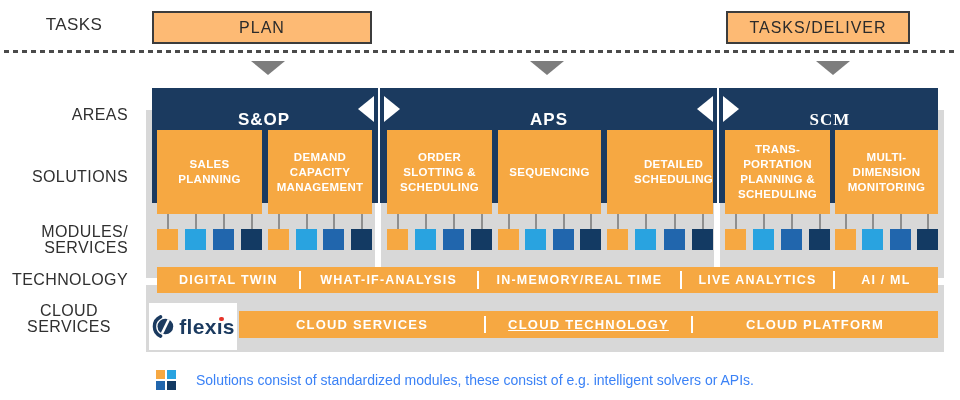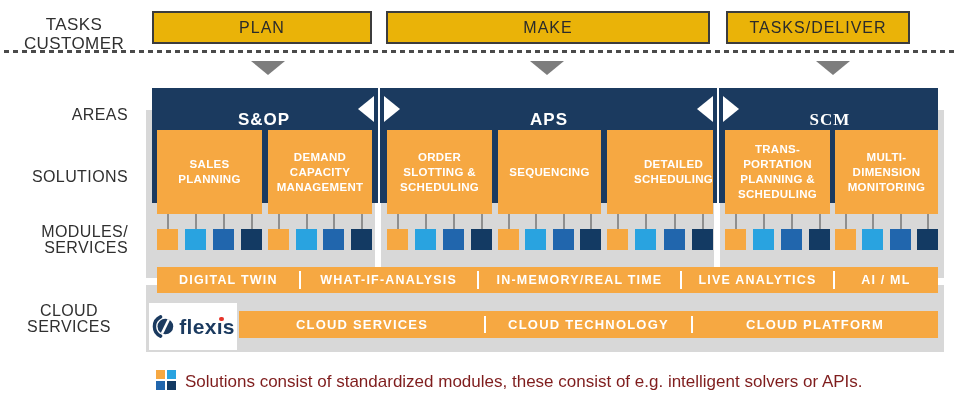--- a/index.html
+++ b/index.html
@@ -12,21 +12,21 @@
             letter-spacing:.4px; text-align:right; }
   #lbl-tasks    { left:18px; top:15px;  width:112px; text-align:center; font-size:17px; line-height:19px; }
   #lbl-areas    { left:0;    top:107px; width:128px; }
   #lbl-solutions{ left:0;    top:169px; width:128px; }
   #lbl-modules  { left:0;    top:224px; width:128px; line-height:16px; }
   #lbl-tech     { left:0;    top:272px; width:128px; }
   #lbl-cloud    { left:8px;  top:303px; width:122px; text-align:center; line-height:15.5px; }
 
   
   .taskbox { position:absolute; top:11px; height:33px; box-sizing:border-box;
-             border:2px solid #3c3c3c; background:#eab308; display:flex; align-items:center;
+             border:2px solid #3c3c3c; background:#fdba74; display:flex; align-items:center;
              justify-content:center; font-size:16px; letter-spacing:1px; color:#2b2b2b; }
   #task-plan   { left:152px; width:220px; }
   #task-make   { left:386px; width:324px; }
   #task-source { left:726px; width:184px; }
 
   
   #dashline { position:absolute; left:4px; right:4px; top:50px; height:3px;
               background:repeating-linear-gradient(90deg,#4a4a4a 0 5px,transparent 5px 9px); }
 
   
@@ -84,44 +84,43 @@
   #cloud-bar { position:absolute; left:239px; top:311px; width:699px; height:27px; background:#f6a842;
                display:flex; }
   .cloud-seg { position:relative; height:100%; display:flex; align-items:center; justify-content:center;
                color:#fff; font-weight:bold; font-size:13px; letter-spacing:1.2px; box-sizing:border-box; }
   .cloud-seg:not(:last-child)::after { content:""; position:absolute; right:-1px; top:5px; bottom:5px;
                width:2px; background:#fff; }
 
   
   #fn-icon { position:absolute; left:156px; top:370px; width:20px; height:20px; display:grid;
              grid-template-columns:9px 9px; grid-template-rows:9px 9px; gap:2px; }
-  #fn-text { position:absolute; left:185px; top:372px; font-size:17px; color:#7f1d1d; }
+  #fn-text { position:absolute; left:196px; top:372px; font-size:14px; color:#3b82f6; }
 </style>
 </head>
 <body>
 
 <div id="stage">
 
   <div class="rlabel" id="lbl-tasks">
     <div>TASKS</div>
-    <div>CUSTOMER</div>
   </div>
   <div class="rlabel" id="lbl-areas">AREAS</div>
   <div class="rlabel" id="lbl-solutions">SOLUTIONS</div>
   <div class="rlabel" id="lbl-modules">
     <div>MODULES/</div>
     <div>SERVICES</div>
   </div>
+  <div class="rlabel" id="lbl-tech">TECHNOLOGY</div>
   <div class="rlabel" id="lbl-cloud">
     <div>CLOUD</div>
     <div>SERVICES</div>
   </div>
 
   <div class="taskbox" id="task-plan">PLAN</div>
-  <div class="taskbox" id="task-make">MAKE</div>
   <div class="taskbox" id="task-source">TASKS/DELIVER</div>
 
   <div id="dashline"></div>
 
   <div class="tri-down" id="arrow-plan"></div>
   <div class="tri-down" id="arrow-make"></div>
   <div class="tri-down" id="arrow-source"></div>
 
   <div id="panel-main"></div>
   <div id="panel-cloud"></div>
@@ -230,21 +229,21 @@
   <div id="logo-box">
     <svg width="23" height="23" viewBox="0 0 24 24">
       <path d="M10 2 A 11 11 0 0 0 10 22" fill="none" stroke="#1b3a5f" stroke-width="3.6" stroke-linecap="round"></path>
       <circle cx="15" cy="12" r="8.2" fill="#1b3a5f"></circle>
       <line x1="11.4" y1="19.4" x2="18.6" y2="4.6" stroke="#ffffff" stroke-width="2.6"></line>
     </svg>
     <span class="brand-text">flexıs<span class="brand-dot"></span></span>
   </div>
   <div id="cloud-bar">
       <div class="cloud-seg" style="width: 246px;">CLOUD SERVICES</div>
-      <div class="cloud-seg" style="width: 207px;">CLOUD TECHNOLOGY</div>
+      <div class="cloud-seg" style="width: 207px; text-decoration: underline;">CLOUD TECHNOLOGY</div>
       <div class="cloud-seg" style="width: 246px;">CLOUD PLATFORM</div>
     </div>
 
   <div id="fn-icon">
       <div style="background: rgb(246, 168, 66);"></div>
       <div style="background: rgb(41, 163, 224);"></div>
       <div style="background: rgb(33, 102, 173);"></div>
       <div style="background: rgb(19, 58, 99);"></div>
     </div>
   <div id="fn-text">Solutions consist of standardized modules, these consist of e.g. intelligent solvers or APIs.</div>

